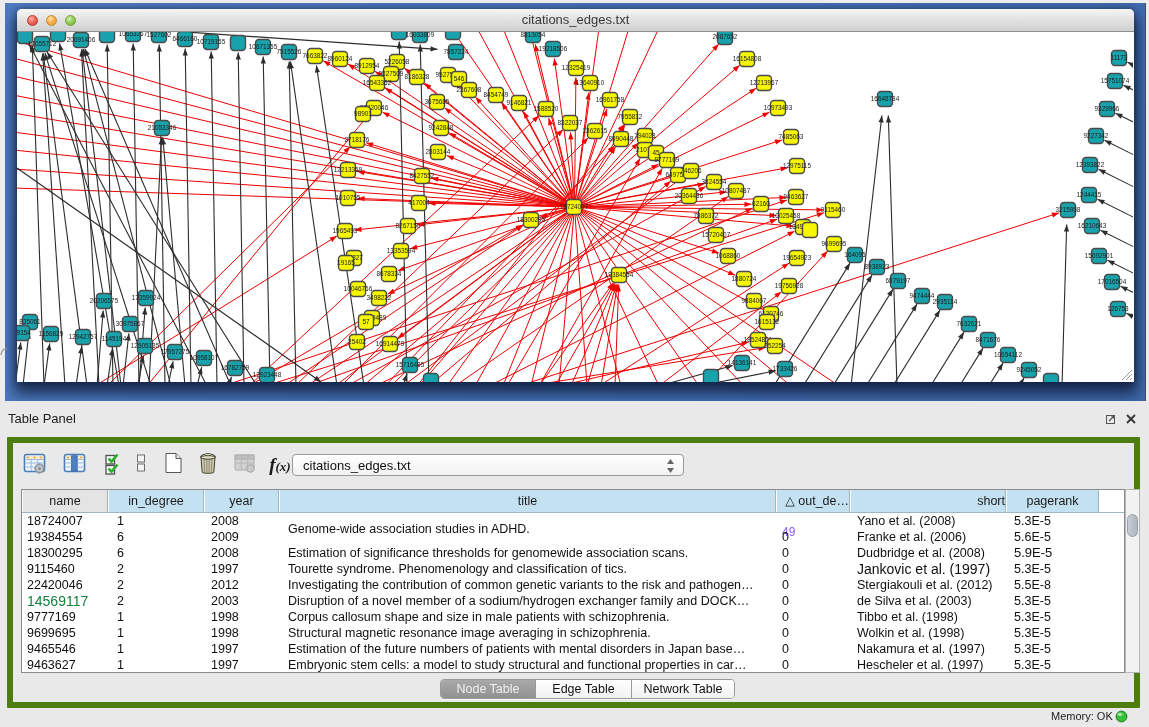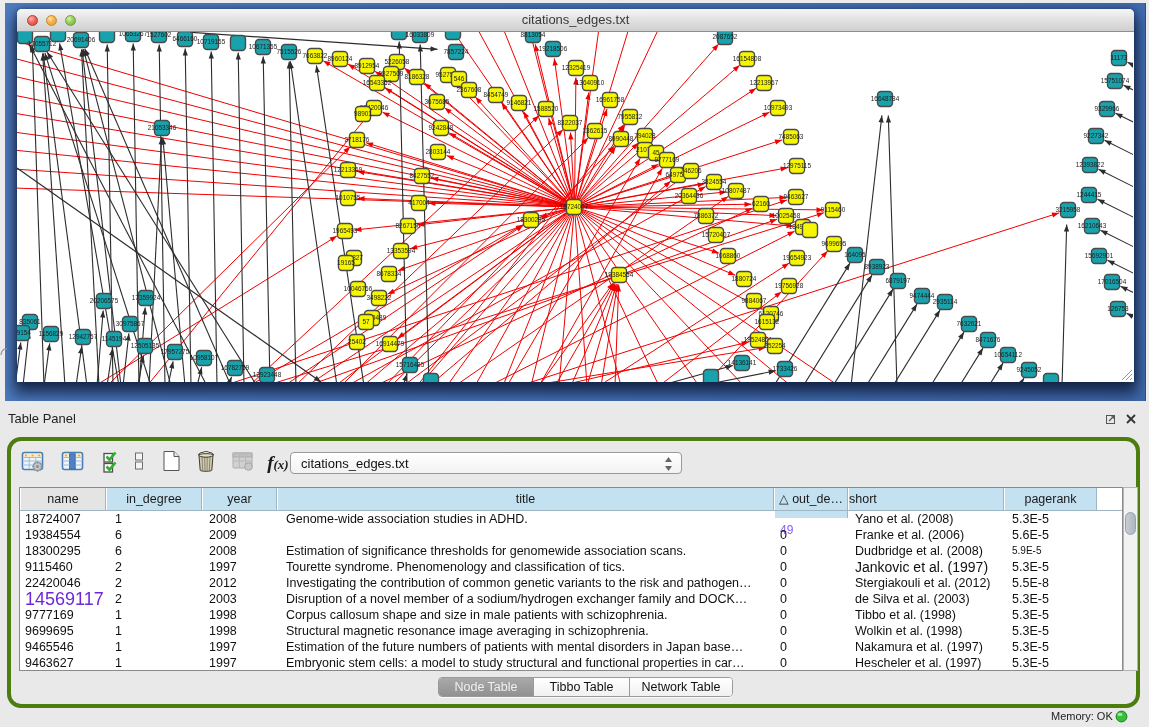--- a/index.html
+++ b/index.html
@@ -8,21 +8,21 @@
  border-right:1px solid #4a4a4a;overflow:hidden}
 #win{position:absolute;left:12px;top:6px;width:1117px;height:373px;
  border-radius:5px 5px 0 0;box-shadow:0 9px 14px 3px rgba(4,12,36,0.68),0 0 6px rgba(0,0,20,.4);
  background:#fff}
 #titlebar{position:absolute;left:0;top:0;width:100%;height:23px;border-radius:5px 5px 0 0;
  background:linear-gradient(#f6f6f6,#e3e3e3 45%,#cfcfcf);border-bottom:1px solid #8f8f8f;}
 #titlebar .t{text-align:center;font-size:13px;color:#3a3a3a;line-height:22px}
 .tl{position:absolute;top:6px;width:11px;height:11px;border-radius:50%;}
 #panel{position:absolute;left:0;top:401px;width:1149px;height:326px;background:#e9e9e9}
 #pbox{position:absolute;left:7px;top:36px;width:1133px;height:271px;
- border:4px solid #4d7c0f;border-radius:14px;background:#e9e9e9}
+ border:6px solid #4d7c0f;border-radius:1px;background:#e9e9e9}
 .ic{display:inline-block;vertical-align:middle}
 #tbl{position:absolute;left:8px;top:46px;width:1104px;height:184px;background:#fff;
  border:1px solid #8a8a8a}
 #tabs{position:absolute;left:427px;top:236px;height:20px;border:1px solid #9a9a9a;
  border-radius:4px;overflow:hidden;background:#fff;box-shadow:0 1px 0 rgba(255,255,255,.7)}
 .tab{display:inline-block;height:20px;line-height:19px;font-size:12.5px;color:#111;
  text-align:center;vertical-align:top;background:linear-gradient(#fff,#efefef)}
 .tabsel{background:linear-gradient(#a9a9a9,#8e8e8e);color:#efefef}
 </style></head>
 <body>
@@ -751,59 +751,59 @@
       <svg width="9" height="14" style="position:absolute;right:8px;top:4px">
           <path d="M4.5 0 L8 5 H1 Z" fill="#666"></path>
           <path d="M4.5 14 L1 9 H8 Z" fill="#666"></path>
         </svg>
     </div>
     <div id="tbl">
       <div style="position:absolute;left:1px;top:0;width:85px;height:22px;background:#e4e4e4;border-right:1px solid #9fb6c2;text-align:center;line-height:22px;font-size:12.5px;color:#1a1a1a;overflow:hidden">name</div>
         <div style="position:absolute;left:87px;top:0;width:95px;height:22px;background:#c3e1f1;border-right:1px solid #9fb6c2;text-align:center;line-height:22px;font-size:12.5px;color:#1a1a1a;overflow:hidden">in_degree</div>
         <div style="position:absolute;left:183px;top:0;width:74px;height:22px;background:#c3e1f1;border-right:1px solid #9fb6c2;text-align:center;line-height:22px;font-size:12.5px;color:#1a1a1a;overflow:hidden">year</div>
         <div style="position:absolute;left:258px;top:0;width:496px;height:22px;background:#c3e1f1;border-right:1px solid #9fb6c2;text-align:center;line-height:22px;font-size:12.5px;color:#1a1a1a;overflow:hidden">title</div>
-        <div style="position:absolute;left:755px;top:0;width:73px;height:30px;background:#c3e1f1;border-right:1px solid #9fb6c2;text-align:center;line-height:22px;font-size:12.5px;color:#1a1a1a;overflow:hidden">△ out_de…</div>
-        <div style="position:absolute;left:829px;top:0;width:155px;height:22px;background:#c3e1f1;border-right:1px solid #9fb6c2;text-align:left;line-height:22px;font-size:12.5px;color:#1a1a1a;overflow:hidden">short</div>
+        <div style="position:absolute;left:755px;top:0;width:73px;height:22px;background:#c3e1f1;border-right:1px solid #9fb6c2;text-align:right;line-height:22px;font-size:12.5px;color:#1a1a1a;overflow:hidden">△ out_de…</div>
+        <div style="position:absolute;left:829px;top:0;width:155px;height:22px;background:#c3e1f1;border-right:1px solid #9fb6c2;text-align:right;line-height:22px;font-size:12.5px;color:#1a1a1a;overflow:hidden">short</div>
         <div style="position:absolute;left:985px;top:0;width:92px;height:22px;background:#c3e1f1;border-right:1px solid #9fb6c2;text-align:center;line-height:22px;font-size:12.5px;color:#1a1a1a;overflow:hidden">pagerank</div>
       <div style="position:absolute;left:0;top:22px;width:100%;border-top:1px solid #9fb6c2"></div>
       <div style="position:absolute;left:5px;top:23px;width:82px;height:16px;line-height:16px;font-size:12.5px;color:#101010;white-space:nowrap;overflow:hidden">18724007</div>
         <div style="position:absolute;left:95px;top:23px;width:88px;height:16px;line-height:16px;font-size:12.5px;color:#101010;white-space:nowrap;overflow:hidden">1</div>
         <div style="position:absolute;left:189px;top:23px;width:69px;height:16px;line-height:16px;font-size:12.5px;color:#101010;white-space:nowrap;overflow:hidden">2008</div>
         <div style="position:absolute;left:760px;top:34px;width:69px;height:16px;line-height:16px;font-size:12px;color:#8b5cf6;white-space:nowrap;overflow:hidden">49</div>
         <div style="position:absolute;left:835px;top:23px;width:150px;height:16px;line-height:16px;font-size:12.5px;color:#101010;white-space:nowrap;overflow:hidden">Yano et al. (2008)</div>
         <div style="position:absolute;left:992px;top:23px;width:86px;height:16px;line-height:16px;font-size:12.5px;color:#101010;white-space:nowrap;overflow:hidden">5.3E-5</div>
         <div style="position:absolute;left:5px;top:39px;width:82px;height:16px;line-height:16px;font-size:12.5px;color:#101010;white-space:nowrap;overflow:hidden">19384554</div>
         <div style="position:absolute;left:95px;top:39px;width:88px;height:16px;line-height:16px;font-size:12.5px;color:#101010;white-space:nowrap;overflow:hidden">6</div>
         <div style="position:absolute;left:189px;top:39px;width:69px;height:16px;line-height:16px;font-size:12.5px;color:#101010;white-space:nowrap;overflow:hidden">2009</div>
-        <div style="position:absolute;left:266px;top:23px;width:489px;height:16px;line-height:16px;font-size:12.5px;color:#101010;white-space:nowrap;overflow:hidden">Genome-wide association studies in ADHD.</div>
+        <div style="position:absolute;left:266px;top:31px;width:489px;height:16px;line-height:16px;font-size:12.5px;color:#101010;white-space:nowrap;overflow:hidden">Genome-wide association studies in ADHD.</div>
         <div style="position:absolute;left:760px;top:39px;width:69px;height:16px;line-height:16px;font-size:12.5px;color:#101010;white-space:nowrap;overflow:hidden">0</div>
         <div style="position:absolute;left:835px;top:39px;width:150px;height:16px;line-height:16px;font-size:12.5px;color:#101010;white-space:nowrap;overflow:hidden">Franke et al. (2006)</div>
         <div style="position:absolute;left:992px;top:39px;width:86px;height:16px;line-height:16px;font-size:12.5px;color:#101010;white-space:nowrap;overflow:hidden">5.6E-5</div>
         <div style="position:absolute;left:5px;top:55px;width:82px;height:16px;line-height:16px;font-size:12.5px;color:#101010;white-space:nowrap;overflow:hidden">18300295</div>
         <div style="position:absolute;left:95px;top:55px;width:88px;height:16px;line-height:16px;font-size:12.5px;color:#101010;white-space:nowrap;overflow:hidden">6</div>
         <div style="position:absolute;left:189px;top:55px;width:69px;height:16px;line-height:16px;font-size:12.5px;color:#101010;white-space:nowrap;overflow:hidden">2008</div>
         <div style="position:absolute;left:266px;top:55px;width:489px;height:16px;line-height:16px;font-size:12.5px;color:#101010;white-space:nowrap;overflow:hidden">Estimation of significance thresholds for genomewide association scans.</div>
         <div style="position:absolute;left:760px;top:55px;width:69px;height:16px;line-height:16px;font-size:12.5px;color:#101010;white-space:nowrap;overflow:hidden">0</div>
         <div style="position:absolute;left:835px;top:55px;width:150px;height:16px;line-height:16px;font-size:12.5px;color:#101010;white-space:nowrap;overflow:hidden">Dudbridge et al. (2008)</div>
-        <div style="position:absolute;left:992px;top:55px;width:86px;height:16px;line-height:16px;font-size:10px;color:#101010;white-space:nowrap;overflow:hidden">5.9E-5</div>
+        <div style="position:absolute;left:992px;top:55px;width:86px;height:16px;line-height:16px;font-size:13px;color:#101010;white-space:nowrap;overflow:hidden">5.9E-5</div>
         <div style="position:absolute;left:5px;top:71px;width:82px;height:16px;line-height:16px;font-size:12.5px;color:#101010;white-space:nowrap;overflow:hidden">9115460</div>
         <div style="position:absolute;left:95px;top:71px;width:88px;height:16px;line-height:16px;font-size:12.5px;color:#101010;white-space:nowrap;overflow:hidden">2</div>
         <div style="position:absolute;left:189px;top:71px;width:69px;height:16px;line-height:16px;font-size:12.5px;color:#101010;white-space:nowrap;overflow:hidden">1997</div>
         <div style="position:absolute;left:266px;top:71px;width:489px;height:16px;line-height:16px;font-size:12.5px;color:#101010;white-space:nowrap;overflow:hidden">Tourette syndrome. Phenomenology and classification of tics.</div>
         <div style="position:absolute;left:760px;top:71px;width:69px;height:16px;line-height:16px;font-size:12.5px;color:#101010;white-space:nowrap;overflow:hidden">0</div>
         <div style="position:absolute;left:835px;top:71px;width:150px;height:16px;line-height:16px;font-size:14px;color:#101010;white-space:nowrap;overflow:hidden">Jankovic et al. (1997)</div>
         <div style="position:absolute;left:992px;top:71px;width:86px;height:16px;line-height:16px;font-size:12.5px;color:#101010;white-space:nowrap;overflow:hidden">5.3E-5</div>
         <div style="position:absolute;left:5px;top:87px;width:82px;height:16px;line-height:16px;font-size:12.5px;color:#101010;white-space:nowrap;overflow:hidden">22420046</div>
         <div style="position:absolute;left:95px;top:87px;width:88px;height:16px;line-height:16px;font-size:12.5px;color:#101010;white-space:nowrap;overflow:hidden">2</div>
         <div style="position:absolute;left:189px;top:87px;width:69px;height:16px;line-height:16px;font-size:12.5px;color:#101010;white-space:nowrap;overflow:hidden">2012</div>
         <div style="position:absolute;left:266px;top:87px;width:489px;height:16px;line-height:16px;font-size:12.5px;color:#101010;white-space:nowrap;overflow:hidden">Investigating the contribution of common genetic variants to the risk and pathogen…</div>
         <div style="position:absolute;left:760px;top:87px;width:69px;height:16px;line-height:16px;font-size:12.5px;color:#101010;white-space:nowrap;overflow:hidden">0</div>
         <div style="position:absolute;left:835px;top:87px;width:150px;height:16px;line-height:16px;font-size:12.5px;color:#101010;white-space:nowrap;overflow:hidden">Stergiakouli et al. (2012)</div>
         <div style="position:absolute;left:992px;top:87px;width:86px;height:16px;line-height:16px;font-size:12.5px;color:#101010;white-space:nowrap;overflow:hidden">5.5E-8</div>
-        <div style="position:absolute;left:5px;top:103px;width:82px;height:16px;line-height:16px;font-size:18px;color:#6d28d9;white-space:nowrap;overflow:hidden">14569117</div>
+        <div style="position:absolute;left:5px;top:103px;width:82px;height:16px;line-height:16px;font-size:14px;color:#15803d;white-space:nowrap;overflow:hidden">14569117</div>
         <div style="position:absolute;left:95px;top:103px;width:88px;height:16px;line-height:16px;font-size:12.5px;color:#101010;white-space:nowrap;overflow:hidden">2</div>
         <div style="position:absolute;left:189px;top:103px;width:69px;height:16px;line-height:16px;font-size:12.5px;color:#101010;white-space:nowrap;overflow:hidden">2003</div>
         <div style="position:absolute;left:266px;top:103px;width:489px;height:16px;line-height:16px;font-size:12.5px;color:#101010;white-space:nowrap;overflow:hidden">Disruption of a novel member of a sodium/hydrogen exchanger family and DOCK…</div>
         <div style="position:absolute;left:760px;top:103px;width:69px;height:16px;line-height:16px;font-size:12.5px;color:#101010;white-space:nowrap;overflow:hidden">0</div>
         <div style="position:absolute;left:835px;top:103px;width:150px;height:16px;line-height:16px;font-size:12.5px;color:#101010;white-space:nowrap;overflow:hidden">de Silva et al. (2003)</div>
         <div style="position:absolute;left:992px;top:103px;width:86px;height:16px;line-height:16px;font-size:12.5px;color:#101010;white-space:nowrap;overflow:hidden">5.3E-5</div>
         <div style="position:absolute;left:5px;top:119px;width:82px;height:16px;line-height:16px;font-size:12.5px;color:#101010;white-space:nowrap;overflow:hidden">9777169</div>
         <div style="position:absolute;left:95px;top:119px;width:88px;height:16px;line-height:16px;font-size:12.5px;color:#101010;white-space:nowrap;overflow:hidden">1</div>
         <div style="position:absolute;left:189px;top:119px;width:69px;height:16px;line-height:16px;font-size:12.5px;color:#101010;white-space:nowrap;overflow:hidden">1998</div>
         <div style="position:absolute;left:266px;top:119px;width:489px;height:16px;line-height:16px;font-size:12.5px;color:#101010;white-space:nowrap;overflow:hidden">Corpus callosum shape and size in male patients with schizophrenia.</div>
@@ -828,20 +828,20 @@
         <div style="position:absolute;left:95px;top:167px;width:88px;height:16px;line-height:16px;font-size:12.5px;color:#101010;white-space:nowrap;overflow:hidden">1</div>
         <div style="position:absolute;left:189px;top:167px;width:69px;height:16px;line-height:16px;font-size:12.5px;color:#101010;white-space:nowrap;overflow:hidden">1997</div>
         <div style="position:absolute;left:266px;top:167px;width:489px;height:16px;line-height:16px;font-size:12.5px;color:#101010;white-space:nowrap;overflow:hidden">Embryonic stem cells: a model to study structural and functional properties in car…</div>
         <div style="position:absolute;left:760px;top:167px;width:69px;height:16px;line-height:16px;font-size:12.5px;color:#101010;white-space:nowrap;overflow:hidden">0</div>
         <div style="position:absolute;left:835px;top:167px;width:150px;height:16px;line-height:16px;font-size:12.5px;color:#101010;white-space:nowrap;overflow:hidden">Hescheler et al. (1997)</div>
         <div style="position:absolute;left:992px;top:167px;width:86px;height:16px;line-height:16px;font-size:12.5px;color:#101010;white-space:nowrap;overflow:hidden">5.3E-5</div>
     </div>
     <div style="position:absolute;left:1112px;top:46px;width:15px;height:184px;background:#f2f2f2;border:1px solid #b5b5b5">
       <div style="position:absolute;left:1px;top:24px;width:11px;height:23px;border-radius:6px;background:linear-gradient(90deg,#c7cdd4,#aeb6c0);border:1px solid #98a0aa"></div>
     </div>
-    <div id="tabs"><div class="tab tabsel" style="width:95px;border-right:1px solid #9a9a9a">Node Table</div><div class="tab" style="width:96px;border-right:1px solid #9a9a9a">Tibbo Table</div><div class="tab" style="width:102px">Network Table</div></div>
+    <div id="tabs"><div class="tab tabsel" style="width:95px;border-right:1px solid #9a9a9a">Node Table</div><div class="tab" style="width:96px;border-right:1px solid #9a9a9a">Edge Table</div><div class="tab" style="width:102px">Network Table</div></div>
   </div>
   <div style="position:absolute;left:1051px;top:309px;font-size:11px;color:#222">Memory: OK</div>
   <svg width="13" height="13" style="position:absolute;left:1115px;top:309px">
       <circle cx="6.5" cy="6.5" r="5.4" fill="#35c03a" stroke="#1d7a20"></circle>
       <ellipse cx="5" cy="4.4" rx="2.6" ry="1.7" fill="rgba(255,255,255,.55)"></ellipse>
     </svg>
 </div>
 
 </body></html>

